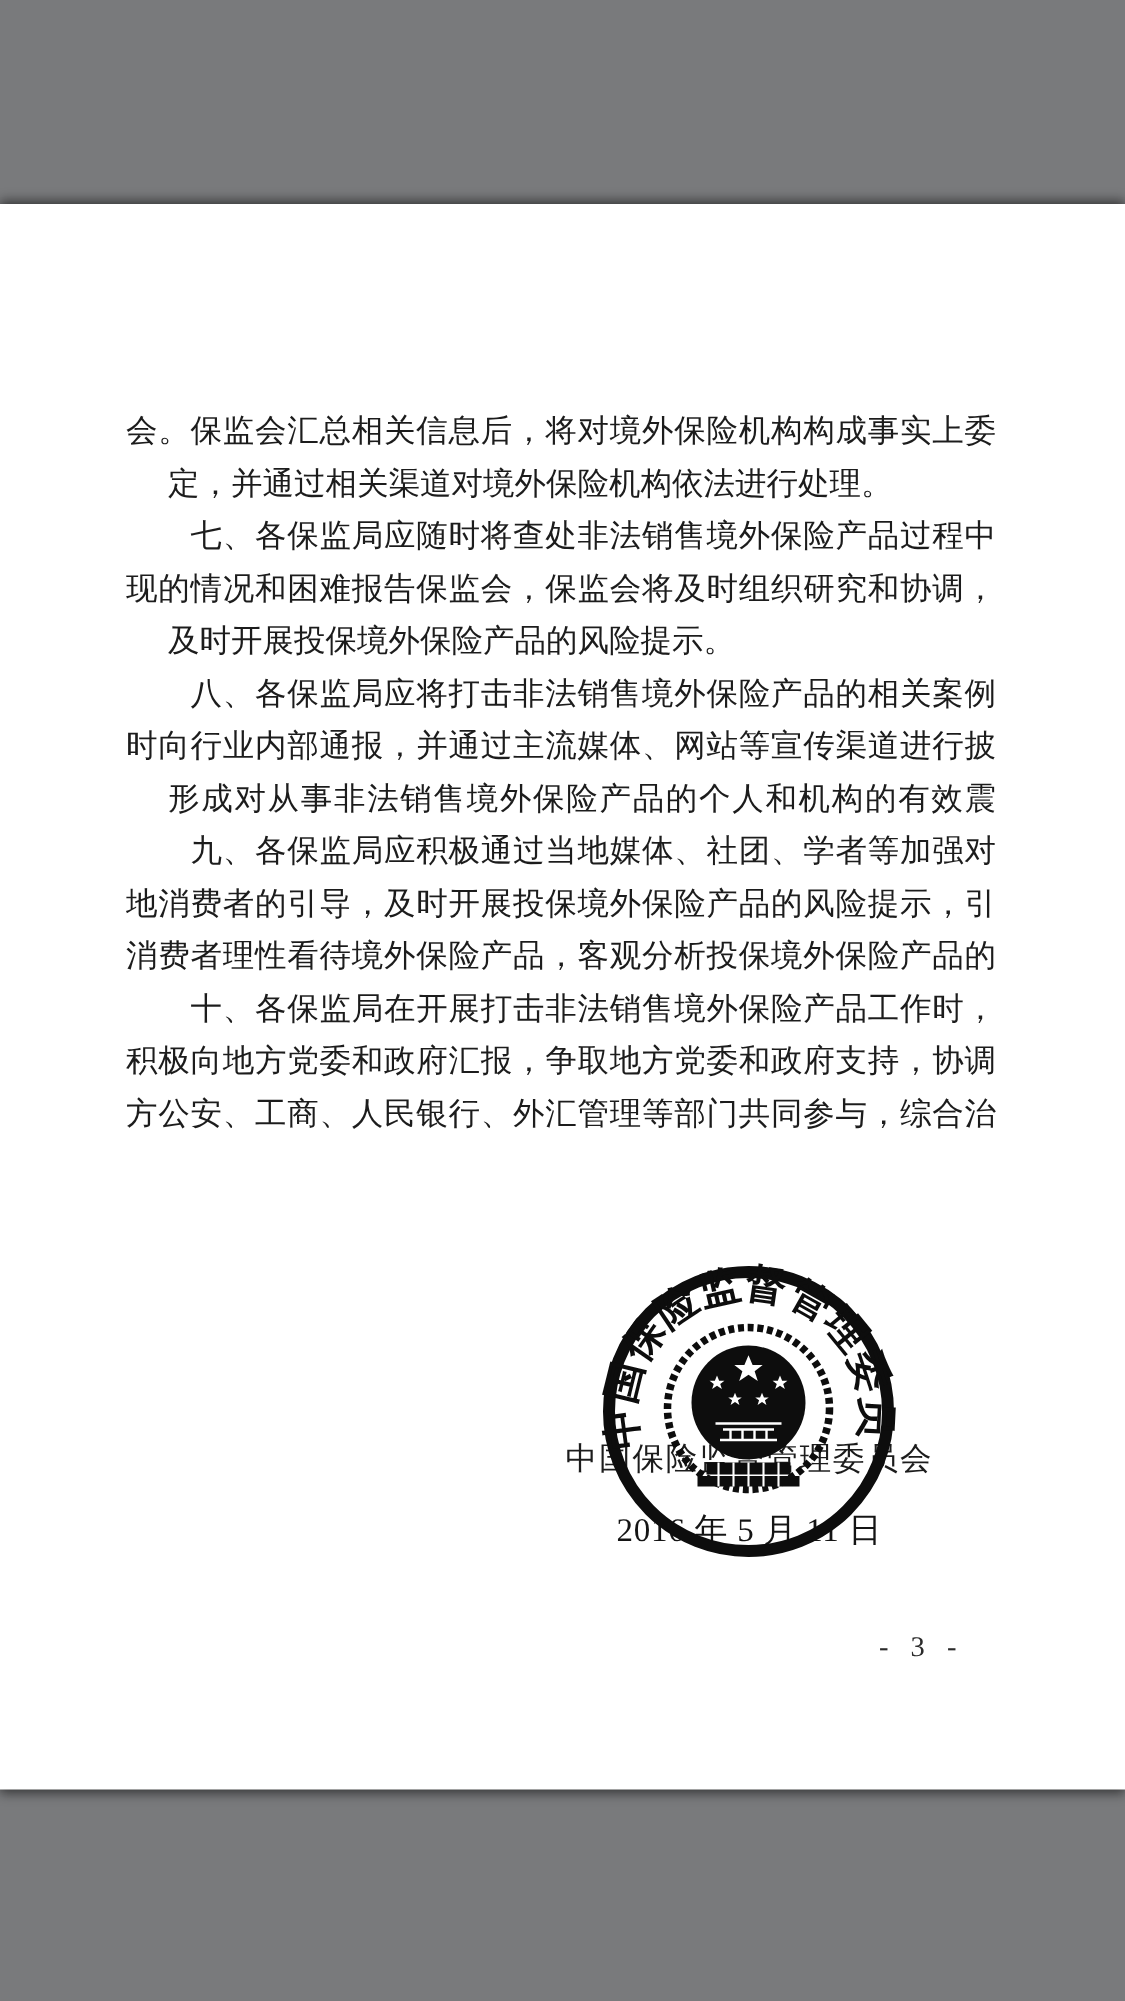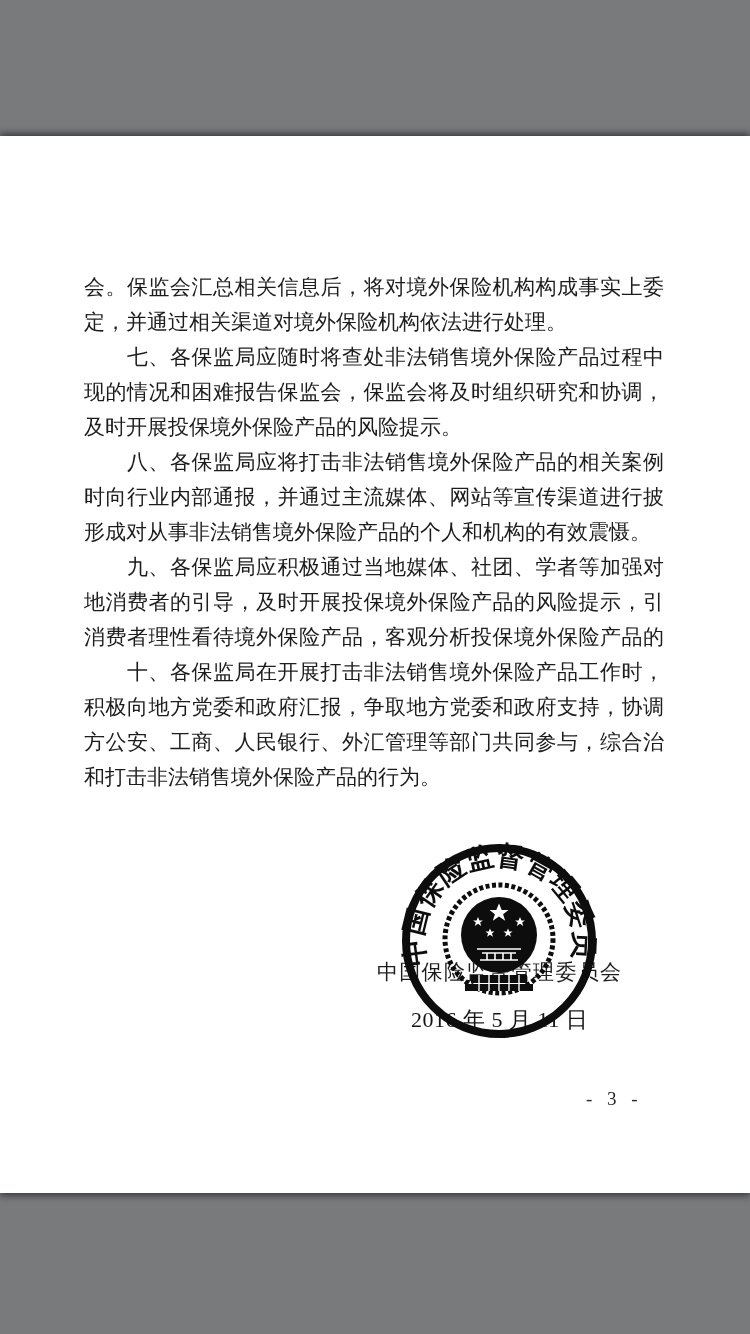--- a/index.html
+++ b/index.html
@@ -15,21 +15,21 @@
   }
   .body-text{
     position:absolute;left:84px;top:134px;width:580px;
     color:#1c1c1c;font-size:21px;
   }
   .tline{
     height:35px;line-height:35px;
     text-align:justify;text-align-last:justify;
     overflow:hidden;
   }
-  .tline.last{text-align-last:left;}
+  .tline.last{text-align-last:left;margin-left:28px;}
   .tline.ind{text-indent:43px;}
   .issuer-line{
     position:absolute;left:377px;top:822px;width:244px;
     font-size:21px;color:#1c1c1c;text-align:justify;text-align-last:justify;
     z-index:1;height:26px;overflow:hidden;
   }
   .date-line{
     position:absolute;left:411px;top:869px;width:180px;
     font-size:22px;letter-spacing:.5px;color:#141414;z-index:2;
     white-space:nowrap;
@@ -59,21 +59,20 @@
       <div class="tline last">及时开展投保境外保险产品的风险提示。</div>
       <div class="tline ind">八、各保监局应将打击非法销售境外保险产品的相关案例及</div>
       <div class="tline">时向行业内部通报，并通过主流媒体、网站等宣传渠道进行披露，</div>
       <div class="tline last">形成对从事非法销售境外保险产品的个人和机构的有效震慑。</div>
       <div class="tline ind">九、各保监局应积极通过当地媒体、社团、学者等加强对当</div>
       <div class="tline">地消费者的引导，及时开展投保境外保险产品的风险提示，引导</div>
       <div class="tline">消费者理性看待境外保险产品，客观分析投保境外保险产品的利</div>
       <div class="tline ind">十、各保监局在开展打击非法销售境外保险产品工作时，应</div>
       <div class="tline">积极向地方党委和政府汇报，争取地方党委和政府支持，协调地</div>
       <div class="tline">方公安、工商、人民银行、外汇管理等部门共同参与，综合治理</div>
-      <div class="tline last">和打击非法销售境外保险产品的行为。</div>
     </div>
 
   <div class="issuer-line">中国保险监督管理委员会</div>
 
   <div class="date-line">2016 年 5 月 11 日</div>
 
   <svg class="seal" viewBox="-105 -105 210 210">
 
     <circle cx="0" cy="0" r="93" fill="none" stroke="#0d0d0d" stroke-width="8"></circle>
 

